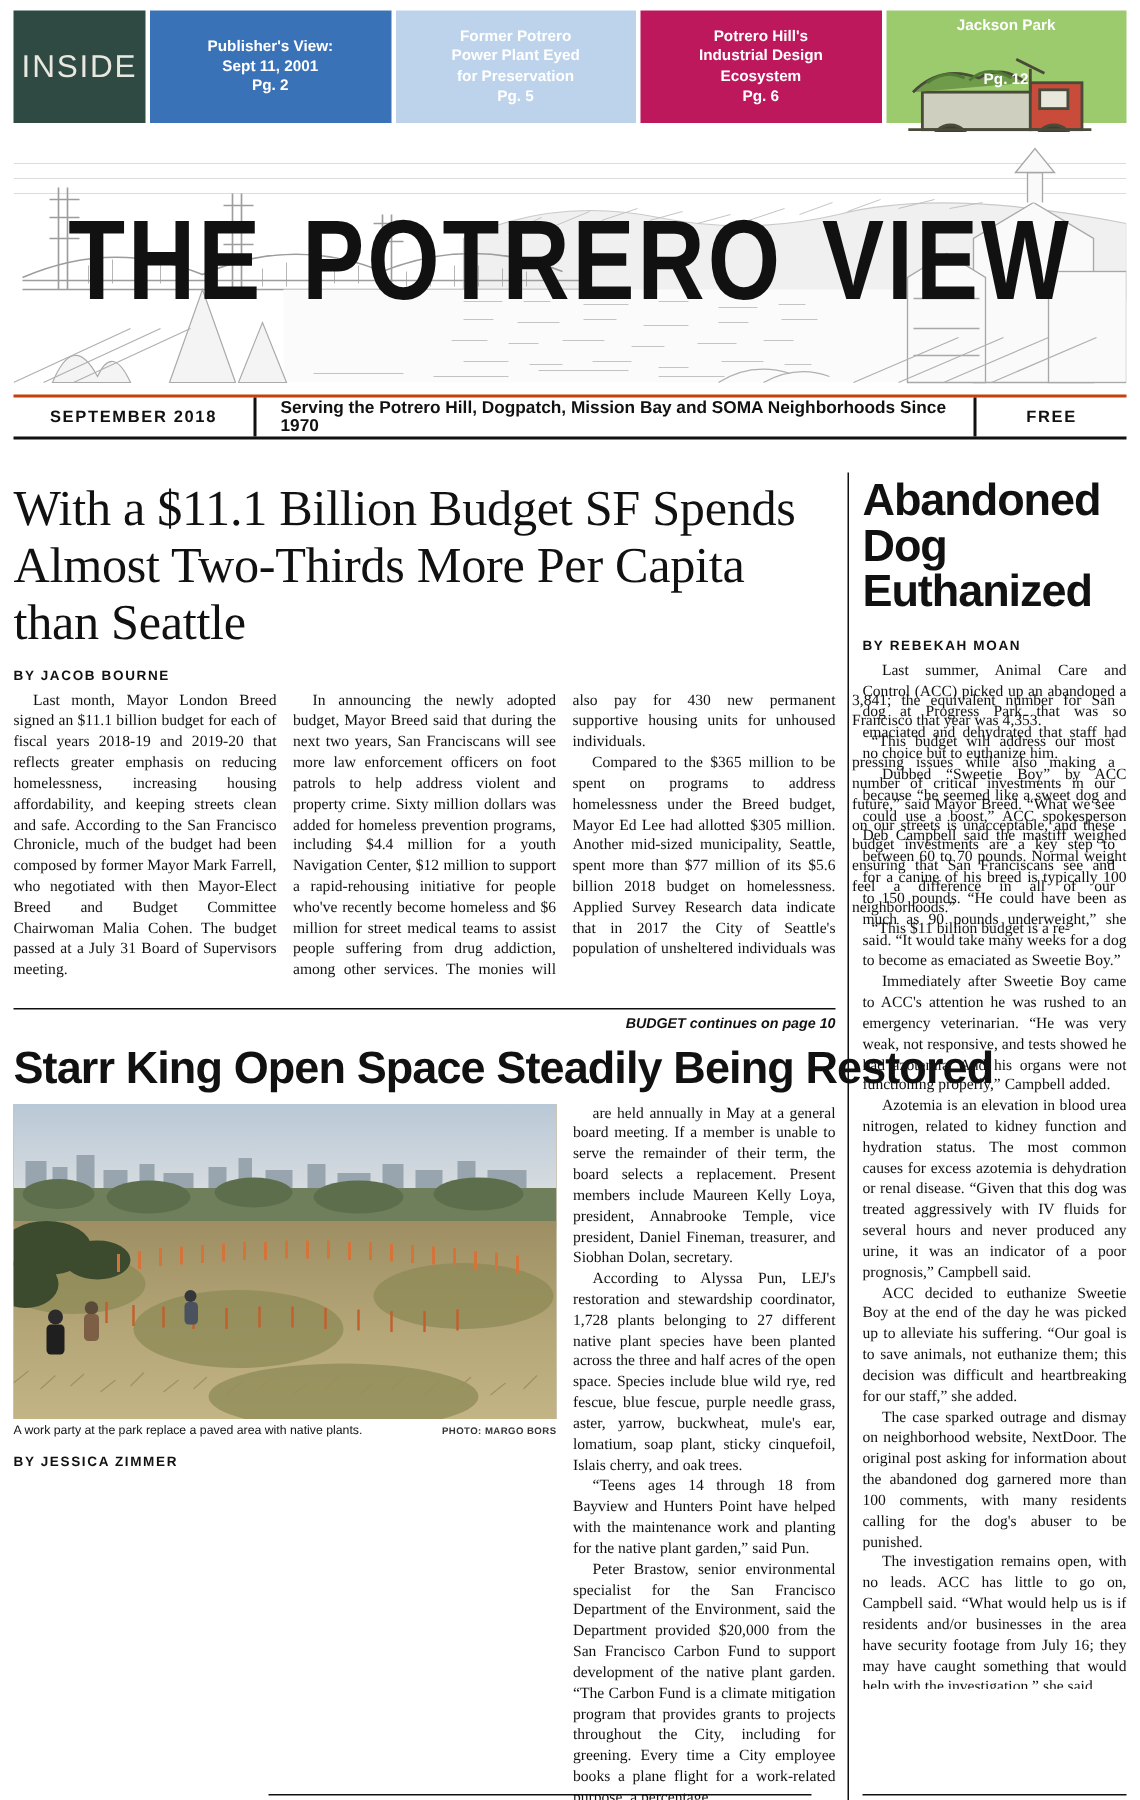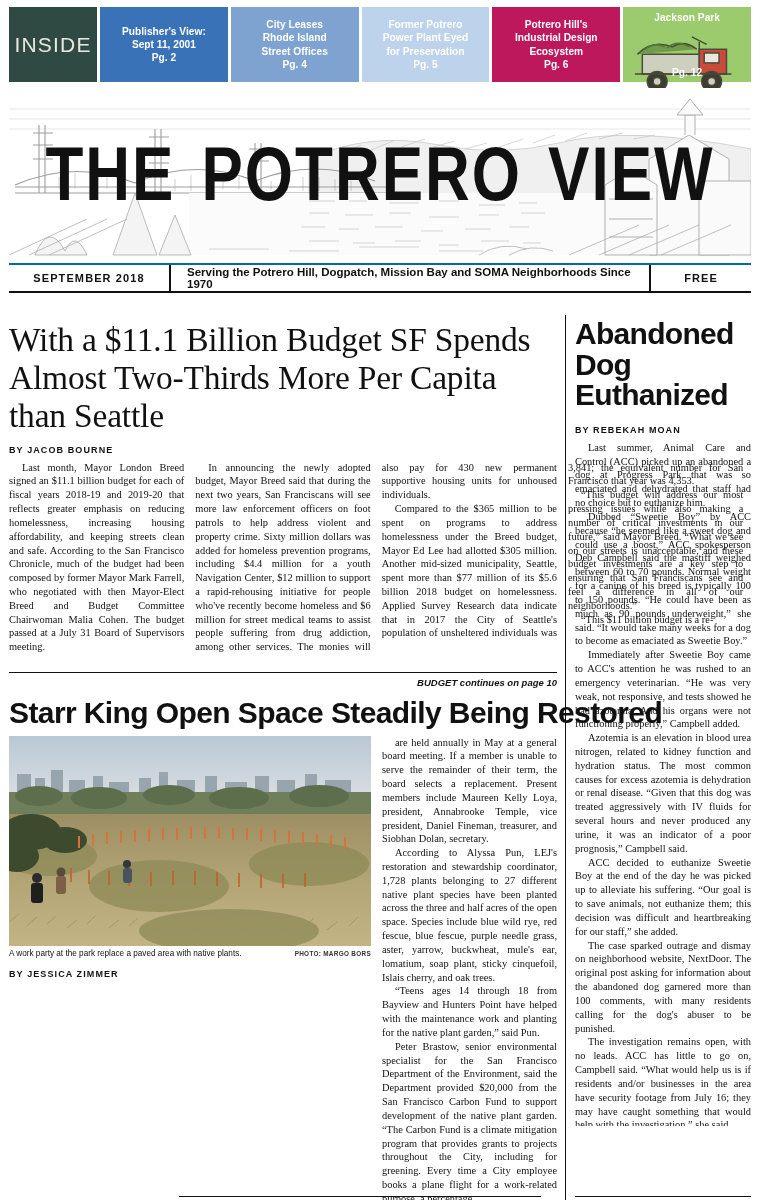--- a/index.html
+++ b/index.html
@@ -63,21 +63,21 @@
   .teaser.t5 { background: #be185d; color: #ffffff; }
   .teaser.t6 {
     background: #9ccb6e;
     color: #ffffff;
     position: relative;
     flex-direction: column;
     justify-content: flex-start;
     padding-top: 5px;
   }
   .t6-title { font-size: 10.2px; line-height: 1.2; }
-  .t6-page { font-size: 10.2px; position: absolute; bottom: 3px; left: 0; right: 0; }
+  .t6-page { font-size: 10.2px; position: absolute; bottom: 22px; left: 0; right: 0; }
   .truck {
     position: absolute;
     left: 2px; right: 2px;
     top: 20px; bottom: 18px;
   }
 
   
   .masthead {
     position: relative;
     height: 170px;
@@ -99,21 +99,21 @@
     color: #111111;
     line-height: 1;
     transform: scaleY(1.22);
     transform-origin: center top;
   }
   .mast-title .sp { display: inline-block; width: 26px; }
 
   
   .dateline {
     margin: 4px 9px 0 9px;
-    border-top: 2px solid #0369a1;
+    border-top: 2px solid #c2410c;
     border-bottom: 2px solid #111;
     height: 26px;
     display: flex;
     align-items: stretch;
     font-family: "Liberation Sans", sans-serif;
     font-weight: bold;
   }
   .dl-left {
     flex: 0 0 160px;
     display: flex; align-items: center; justify-content: center;
@@ -268,28 +268,20 @@
 
     <div class="teaser t1">
       <div>
         <span>Publisher's View:</span>
         <span>Sept 11, 2001</span>
         <span>Pg. 2</span>
       </div>
     </div>
 
 
-    <div class="teaser t3">
-      <div>
-        <span>City Leases</span>
-        <span>Rhode Island</span>
-        <span>Street Offices</span>
-        <span>Pg. 4</span>
-      </div>
-    </div>
 
     <div class="teaser t4">
       <div>
         <span>Former Potrero</span>
         <span>Power Plant Eyed</span>
         <span>for Preservation</span>
         <span>Pg. 5</span>
       </div>
     </div>
 

